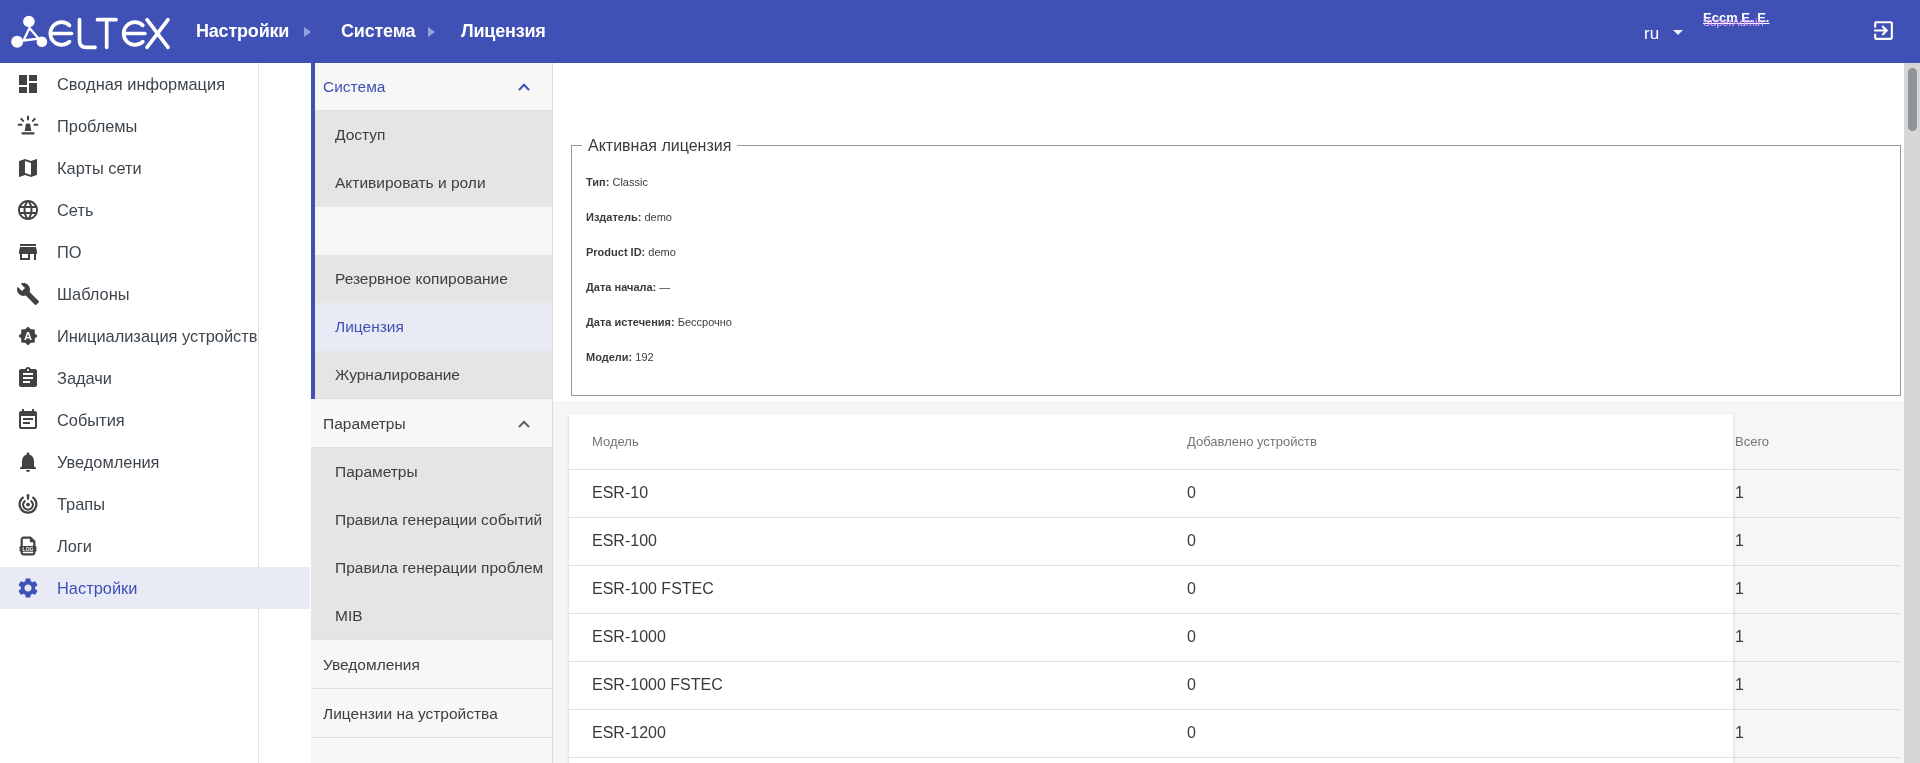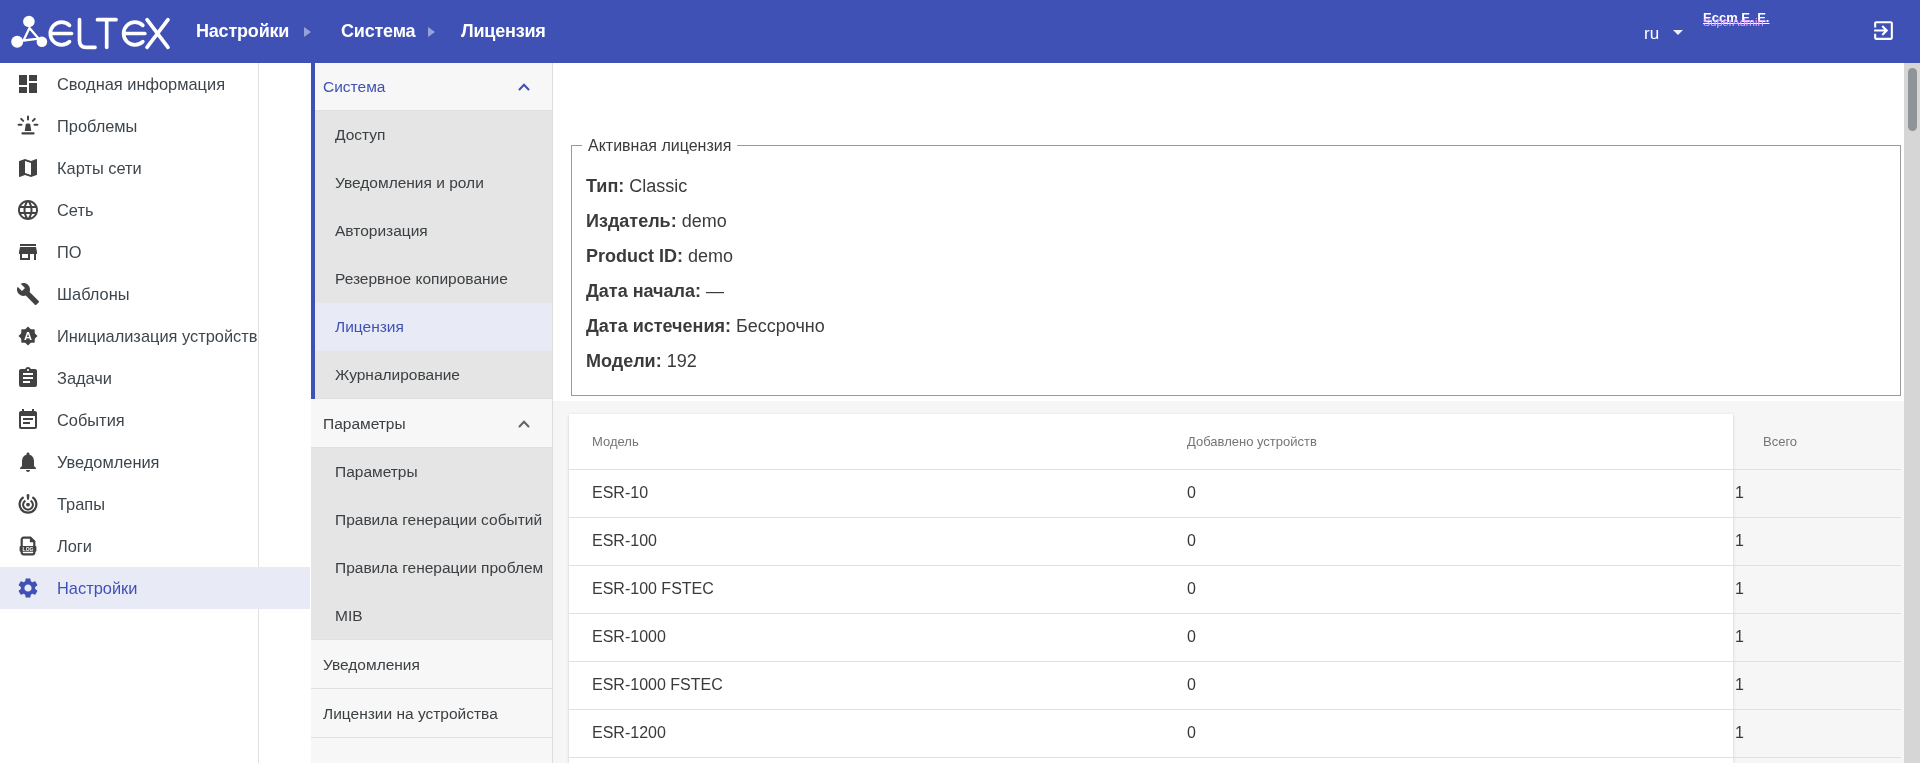--- a/index.html
+++ b/index.html
@@ -34,21 +34,21 @@
   .s2sel { background:#e8eaf6; }
   .s2sel .txt { color:#3f51b5; }
   #bluebar { position:absolute; left:311px; top:63px; width:4px; height:336px; background:#3f51b5; z-index:5; }
   .chev { position:absolute; right:22px; top:20px; width:12px; height:8px; }
   
   #content { position:absolute; left:553px; top:63px; width:1351px; height:700px; background:#f6f6f7; }
   #whiteblock { position:absolute; left:0; top:0; width:1351px; height:338px; background:#fff; }
   #toolbar { position:absolute; left:16px; top:0; width:1335px; height:63px; background:#f1f1f2; }
   #fieldset { position:absolute; left:18px; top:82px; width:1330px; height:251px;
     border:1px solid #999;padding-left:8px; }
-  .frow { position:absolute; left:14px; font-size:18px; color:#3b3b3b; white-space:nowrap; }
+  .frow { position:absolute; left:14px; font-size:11px; color:#3b3b3b; white-space:nowrap; }
   .frow b { font-weight:bold; }
   #legend { position:absolute; left:10px; top:-9px; background:#fff; padding:0 6px;
     font-size:16px; color:#3b3b3b; }
   #tablecard { position:absolute; left:16px; top:351px; width:1164px; height:349px; background:#fff;
     box-shadow:0 1px 3px rgba(0,0,0,0.18); }
   .th { position:absolute; top:0; height:55px; line-height:55px; font-size:13px; color:#757575; }
   .td { position:absolute; height:48px; line-height:48px; font-size:16px; color:#3a3a3a; }
   .rline { position:absolute; left:0; width:1332px; height:1px; background:#e0e0e0; }
   
   #sbar { position:absolute; left:1904px; top:63px; width:16px; height:700px; background:#d6d6d6; }
@@ -193,24 +193,21 @@
   <div class="s2head" style="top:0;height:48px">
       <div class="txt" style="color:#3f51b5">Система</div>
     <svg class="chev" viewBox="0 0 12 8" fill="none" stroke="#3f51b5" stroke-width="2" stroke-linecap="round">
         <path d="M1.5 6.5 L6 1.8 L10.5 6.5"></path>
       </svg>
     </div>
   <div class="s2sub" style="top:48px">
       <div class="txt">Доступ</div>
     </div>
   <div class="s2sub" style="top:96px">
-      <div class="txt">Уведомления и роли</div>
-    </div>
-  <div class="s2sub" style="top:144px">
-      <div class="txt">Авторизация</div>
+      <div class="txt">Активировать и роли</div>
     </div>
   <div class="s2sub" style="top:192px">
       <div class="txt">Резервное копирование</div>
     </div>
   <div class="s2sub s2sel" style="top:240px">
       <div class="txt">Лицензия</div>
     </div>
   <div class="s2sub" style="top:288px;border-bottom:1px solid #e0e0e0">
       <div class="txt">Журналирование</div>
     </div>
@@ -248,21 +245,21 @@
     <div class="frow" style="top:30px"><b>Тип:</b> Classic</div>
     <div class="frow" style="top:65px"><b>Издатель:</b> demo</div>
     <div class="frow" style="top:100px"><b>Product ID:</b> demo</div>
     <div class="frow" style="top:135px"><b>Дата начала:</b> —</div>
     <div class="frow" style="top:170px"><b>Дата истечения:</b> Бессрочно</div>
     <div class="frow" style="top:205px"><b>Модели:</b> 192</div>
   </div>
   <div id="tablecard">
     <div class="th" style="left:23px">Модель</div>
     <div class="th" style="left:618px">Добавлено устройств</div>
-    <div class="th" style="left:1194px">Всего</div>
+    <div class="th" style="left:1166px">Всего</div>
     <div class="rline" style="top:55px"></div>
     <div class="td" style="left:23px;top:55px">ESR-10</div>
       <div class="td" style="left:618px;top:55px">0</div>
       <div class="td" style="left:1166px;top:55px">1</div>
     <div class="rline" style="top:103px"></div>
     <div class="td" style="left:23px;top:103px">ESR-100</div>
       <div class="td" style="left:618px;top:103px">0</div>
       <div class="td" style="left:1166px;top:103px">1</div>
     <div class="rline" style="top:151px"></div>
     <div class="td" style="left:23px;top:151px">ESR-100 FSTEC</div>

